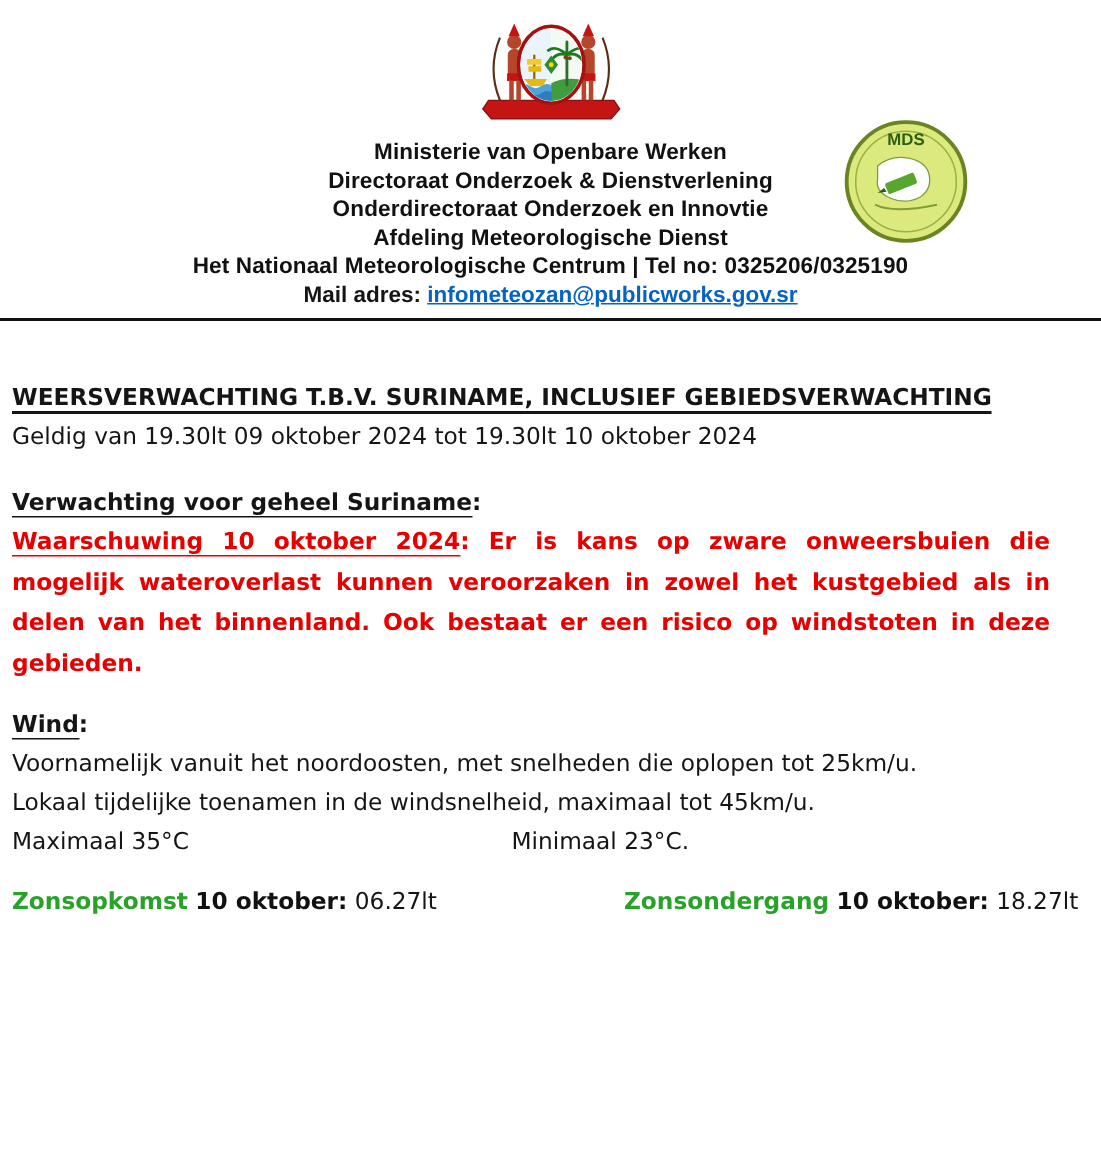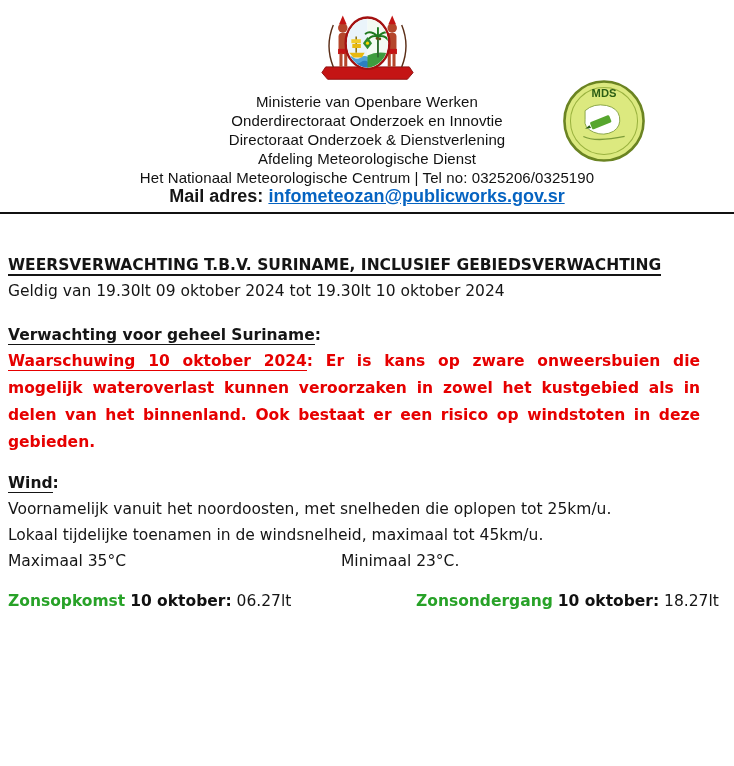--- a/index.html
+++ b/index.html
@@ -10,24 +10,24 @@
   html,body{margin:0;padding:0;}
   body{
     width:734px;height:766px;overflow:hidden;background:#ffffff;
     font-family:"DejaVu Sans", sans-serif;color:#151515;position:relative;
   }
   
   .header-wrap{position:relative;padding-top:8px;text-align:center;}
   .coat{display:inline-block;line-height:0;}
   .coat svg{width:95px;height:76px;}
   .org-block{
-    font-family:"Liberation Sans", sans-serif;font-weight:400;
+    font-family:"Liberation Sans", sans-serif;font-weight:700;
     font-size:15px;line-height:19px;color:#111;margin-top:4px;letter-spacing:.1px;
   }
-  .mail-line{font-family:"Liberation Sans", sans-serif;font-weight:700;font-size:18px;line-height:19px;}
+  .mail-line{font-family:"Liberation Sans", sans-serif;font-weight:700;font-size:15px;line-height:19px;}
   .mail-line a{color:var(--link-blue);text-decoration:underline;}
   .mds-logo{position:absolute;top:78px;right:84px;width:92px;height:86px;line-height:0;}
   .mds-logo svg{width:92px;height:86px;}
   hr.divider{border:none;border-top:2.5px solid #111;margin:6px 0 0 0;}
   
   .content{padding:0 8px;font-size:15.5px;line-height:26px;}
   .u{border-bottom:1.8px solid currentColor;}
   .doc-title{margin-top:38px;font-weight:700;}
   .doc-title .u{border-bottom-width:2px;}
   .validity{}
@@ -97,22 +97,22 @@
         <circle cx="60" cy="32" r="1.4" fill="#6b4a12"></circle>
         <circle cx="63" cy="32.5" r="1.4" fill="#6b4a12"></circle>
       </g>
       <path d="M50 30.5 l4.8 6.5 L50 43.5 l-4.8 -6.5 z" fill="#2e8b2e"></path>
       <circle cx="50" cy="37" r="1.7" fill="#ffd700"></circle>
     </svg>
   </span>
 
   <div class="org-block">
     <div>Ministerie van Openbare Werken</div>
+    <div>Directoraat Onderzoek &amp; Dienstverlening</div>
     <div>Onderdirectoraat Onderzoek en Innovtie</div>
-    <div>Directoraat Onderzoek &amp; Dienstverlening</div>
     <div>Afdeling Meteorologische Dienst</div>
     <div>Het Nationaal Meteorologische Centrum | Tel no: 0325206/0325190</div>
   </div>
   <div class="mail-line">
     <span>Mail adres:</span>
     <a href="#">infometeozan@publicworks.gov.sr</a>
   </div>
 
   <span class="mds-logo">
     <svg viewBox="0 0 100 100">

